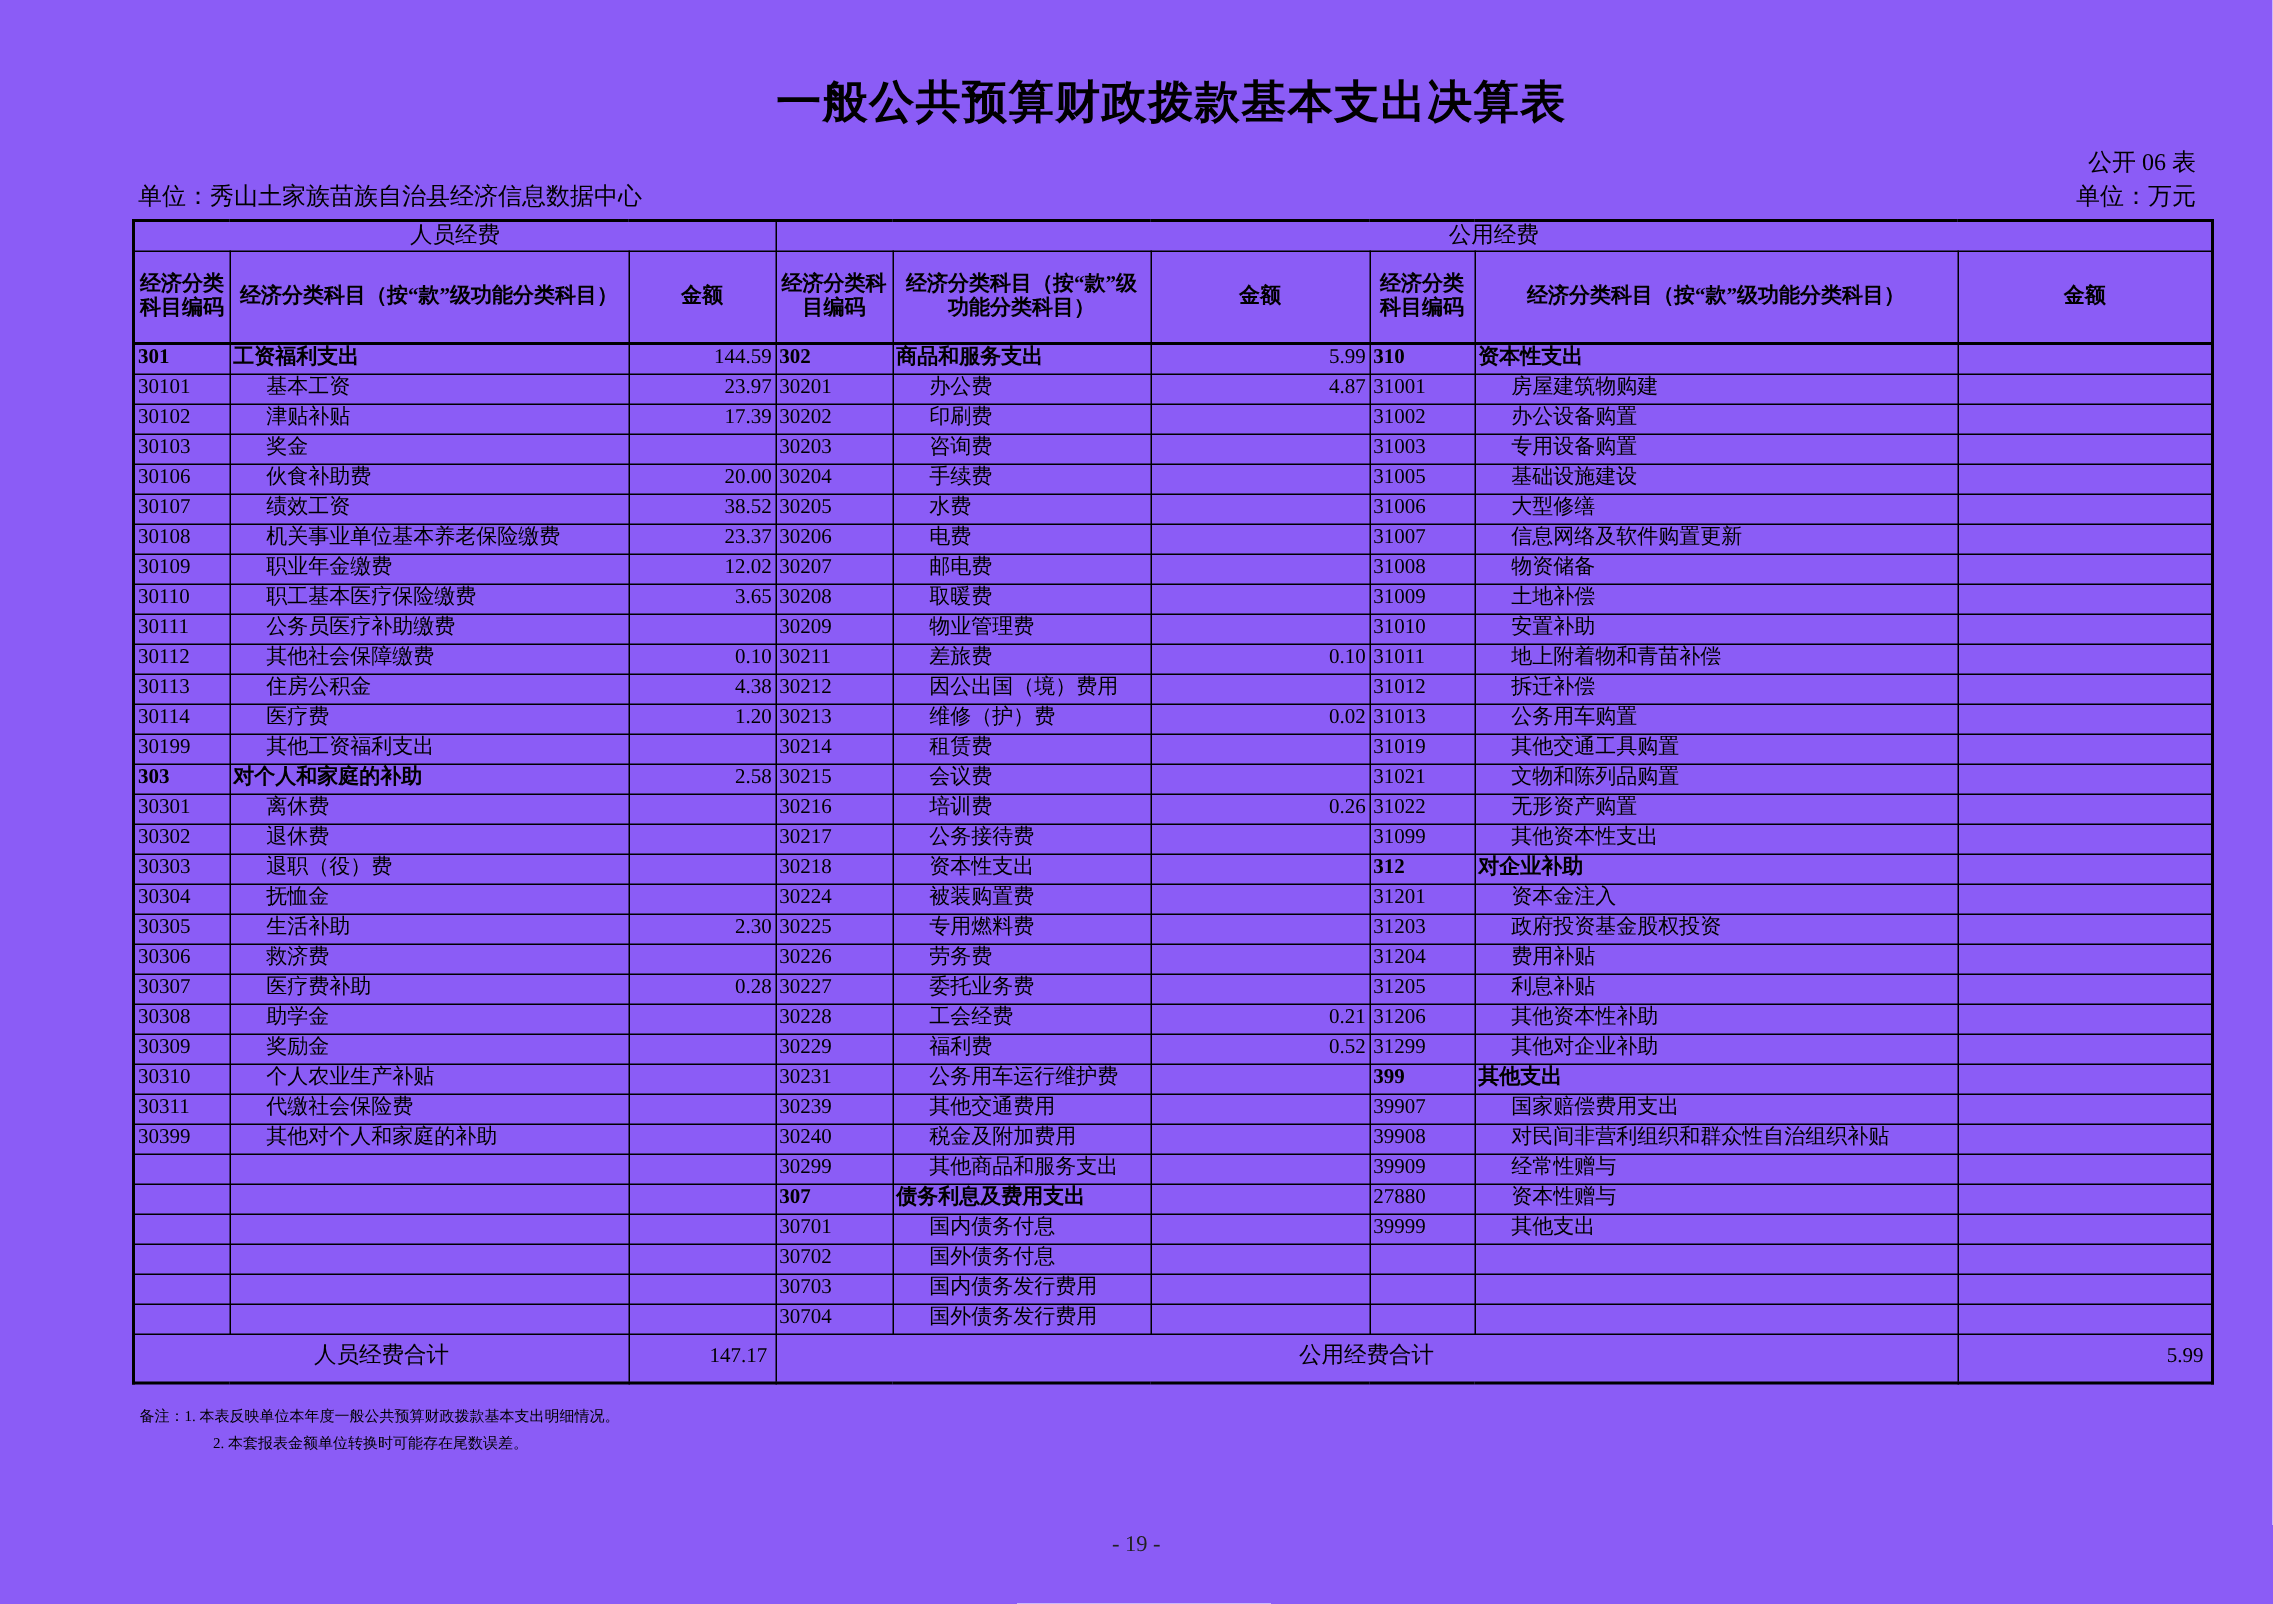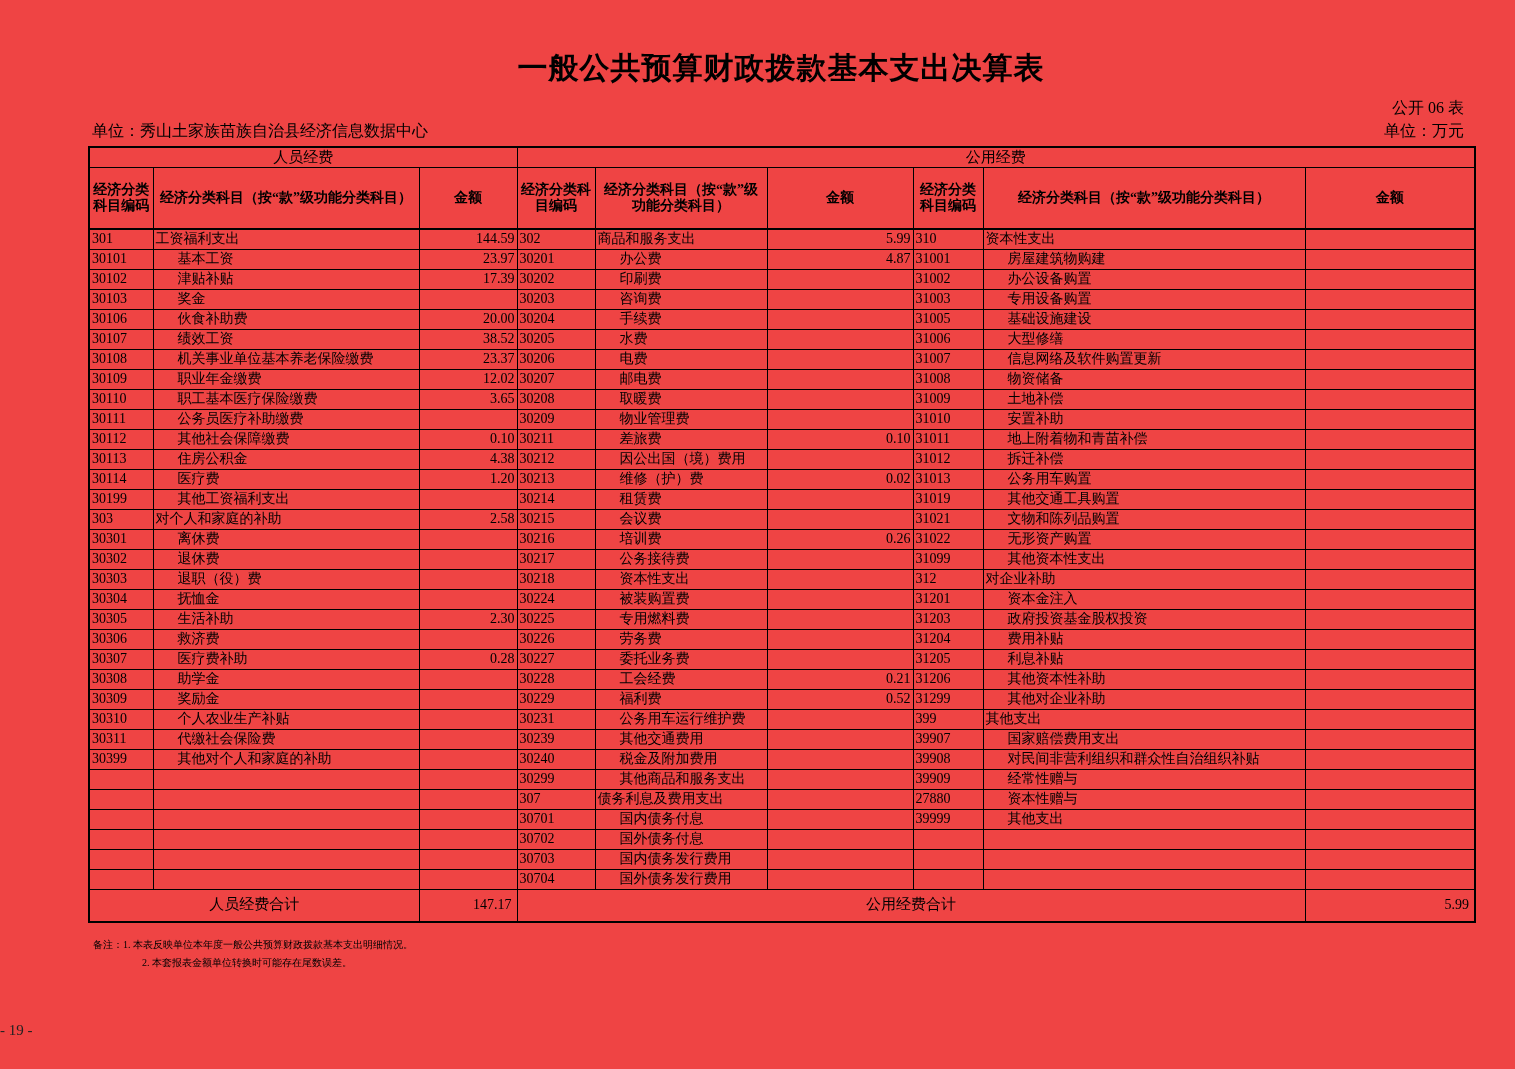--- a/index.html
+++ b/index.html
@@ -1,17 +1,17 @@
 <!DOCTYPE html>
 <html><head>
 <meta charset="utf-8">
 <style>
   html,body{margin:0;padding:0;background:#fff;}
   .page{
-    position:relative;width:1515px;height:1069px;background:#ef4444;
+    position:relative;width:1515px;height:1069px;background:#8b5cf6;
     font-family:"Liberation Serif","DejaVu Serif",serif;color:#000;overflow:hidden;
   }
   .sheet{position:absolute;left:88px;top:0;width:1386px;}
   .doc-title{
     position:absolute;top:48px;left:0;width:100%;text-align:center;
     font-size:30px;font-weight:bold;letter-spacing:1px;margin:0;
   }
   .table-code{
     position:absolute;top:98px;right:10px;font-size:16px;
   }
@@ -29,30 +29,30 @@
   table.budget th,table.budget td{
     border:1px solid #000;overflow:hidden;vertical-align:middle;
     font-size:14px;line-height:1.15;padding:0 2px;
   }
   tr.group-row th{height:19px;font-size:15px;font-weight:normal;text-align:center;}
   tr.head-row th{height:60px;font-weight:bold;text-align:center;border-bottom:2px solid #000;}
   tbody tr{height:20px;}
   td.c-code{text-align:left;padding-left:3px;}
   td.c-name{text-align:left;}
   td.c-name.sub{padding-left:24px;}
-  .sec{font-weight:normal;margin-top:35px;}
+  .sec{font-weight:bold;margin-top:35px;}
   td.c-amt,tfoot td.t-amt{text-align:right;padding-right:5px;}
   tfoot td{border-top:2px solid #000;height:31px;}
   tfoot td.t-label{text-align:center;font-weight:normal;font-size:15px;}
   .notes{
     position:absolute;top:936px;left:5px;font-size:10px;line-height:1.75;
   }
   .notes .note-2{padding-left:49px;}
   .page-number{
-    position:absolute;top:1022px;left:0;width:100%;text-align:left;font-size:15px;color:#222;
+    position:absolute;top:1022px;left:0;width:100%;text-align:center;font-size:15px;color:#222;
   }
 </style>
 </head>
 <body>
 
 <div class="page">
   <div class="sheet">
 
     <h1 class="doc-title">一般公共预算财政拨款基本支出决算表</h1>
 

